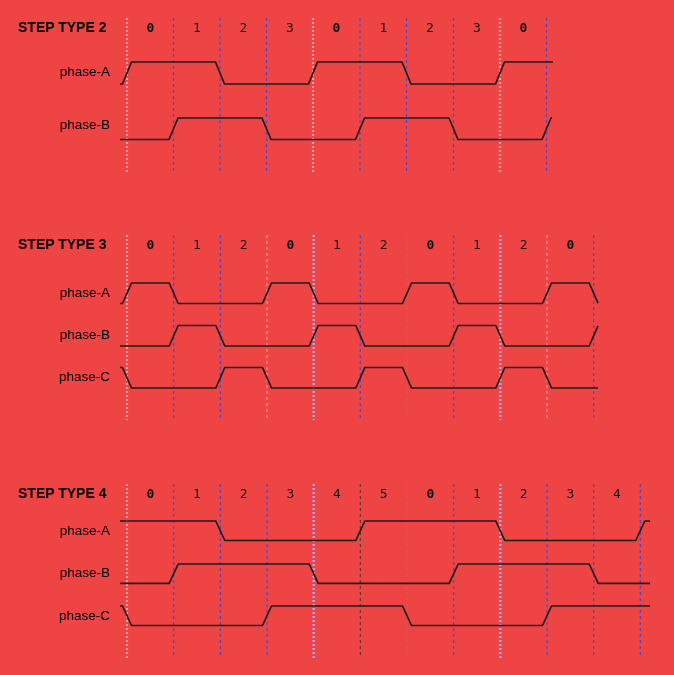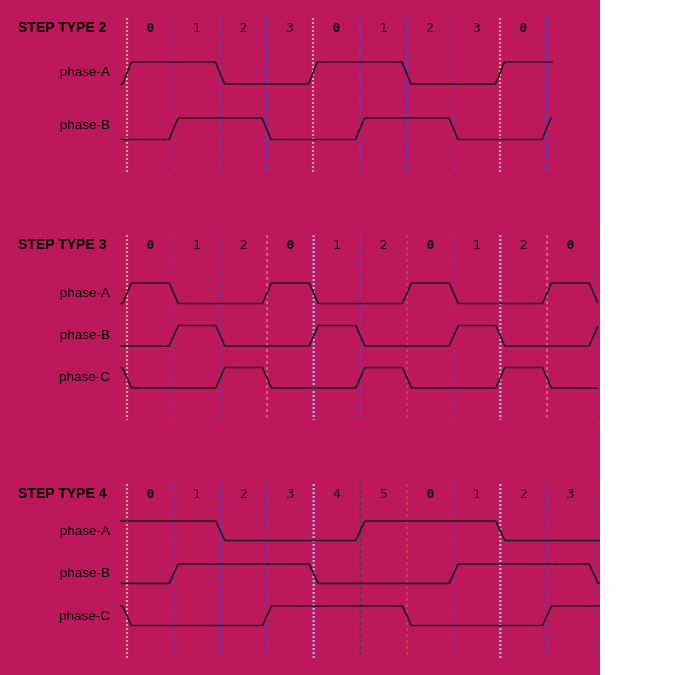--- a/index.html
+++ b/index.html
@@ -1,16 +1,16 @@
 <!DOCTYPE html>
 <html><head>
 <meta charset="utf-8">
 <style>
   html,body{margin:0;padding:0;background:#ffffff;}
-  #stage{position:relative;width:600px;height:675px;background:#be185d;overflow:hidden;}
+  #stage{position:relative;width:674px;height:675px;background:#ef4444;overflow:hidden;}
   svg{display:block;}
   text{user-select:none;}
   .section-title{font-family:"Liberation Sans",sans-serif;font-weight:bold;font-size:14px;fill:#000;}
   .step-label{font-family:"DejaVu Sans Mono",monospace;font-size:13px;fill:#101010;}
   .step-label.bold{font-weight:bold;}
   .phase-label{font-family:"Liberation Sans",sans-serif;font-size:13.5px;fill:#000;}
   .wave{fill:none;stroke:#1b1b1b;stroke-width:1.7;stroke-linejoin:round;stroke-linecap:butt;}
 </style>
 </head>
 <body>

